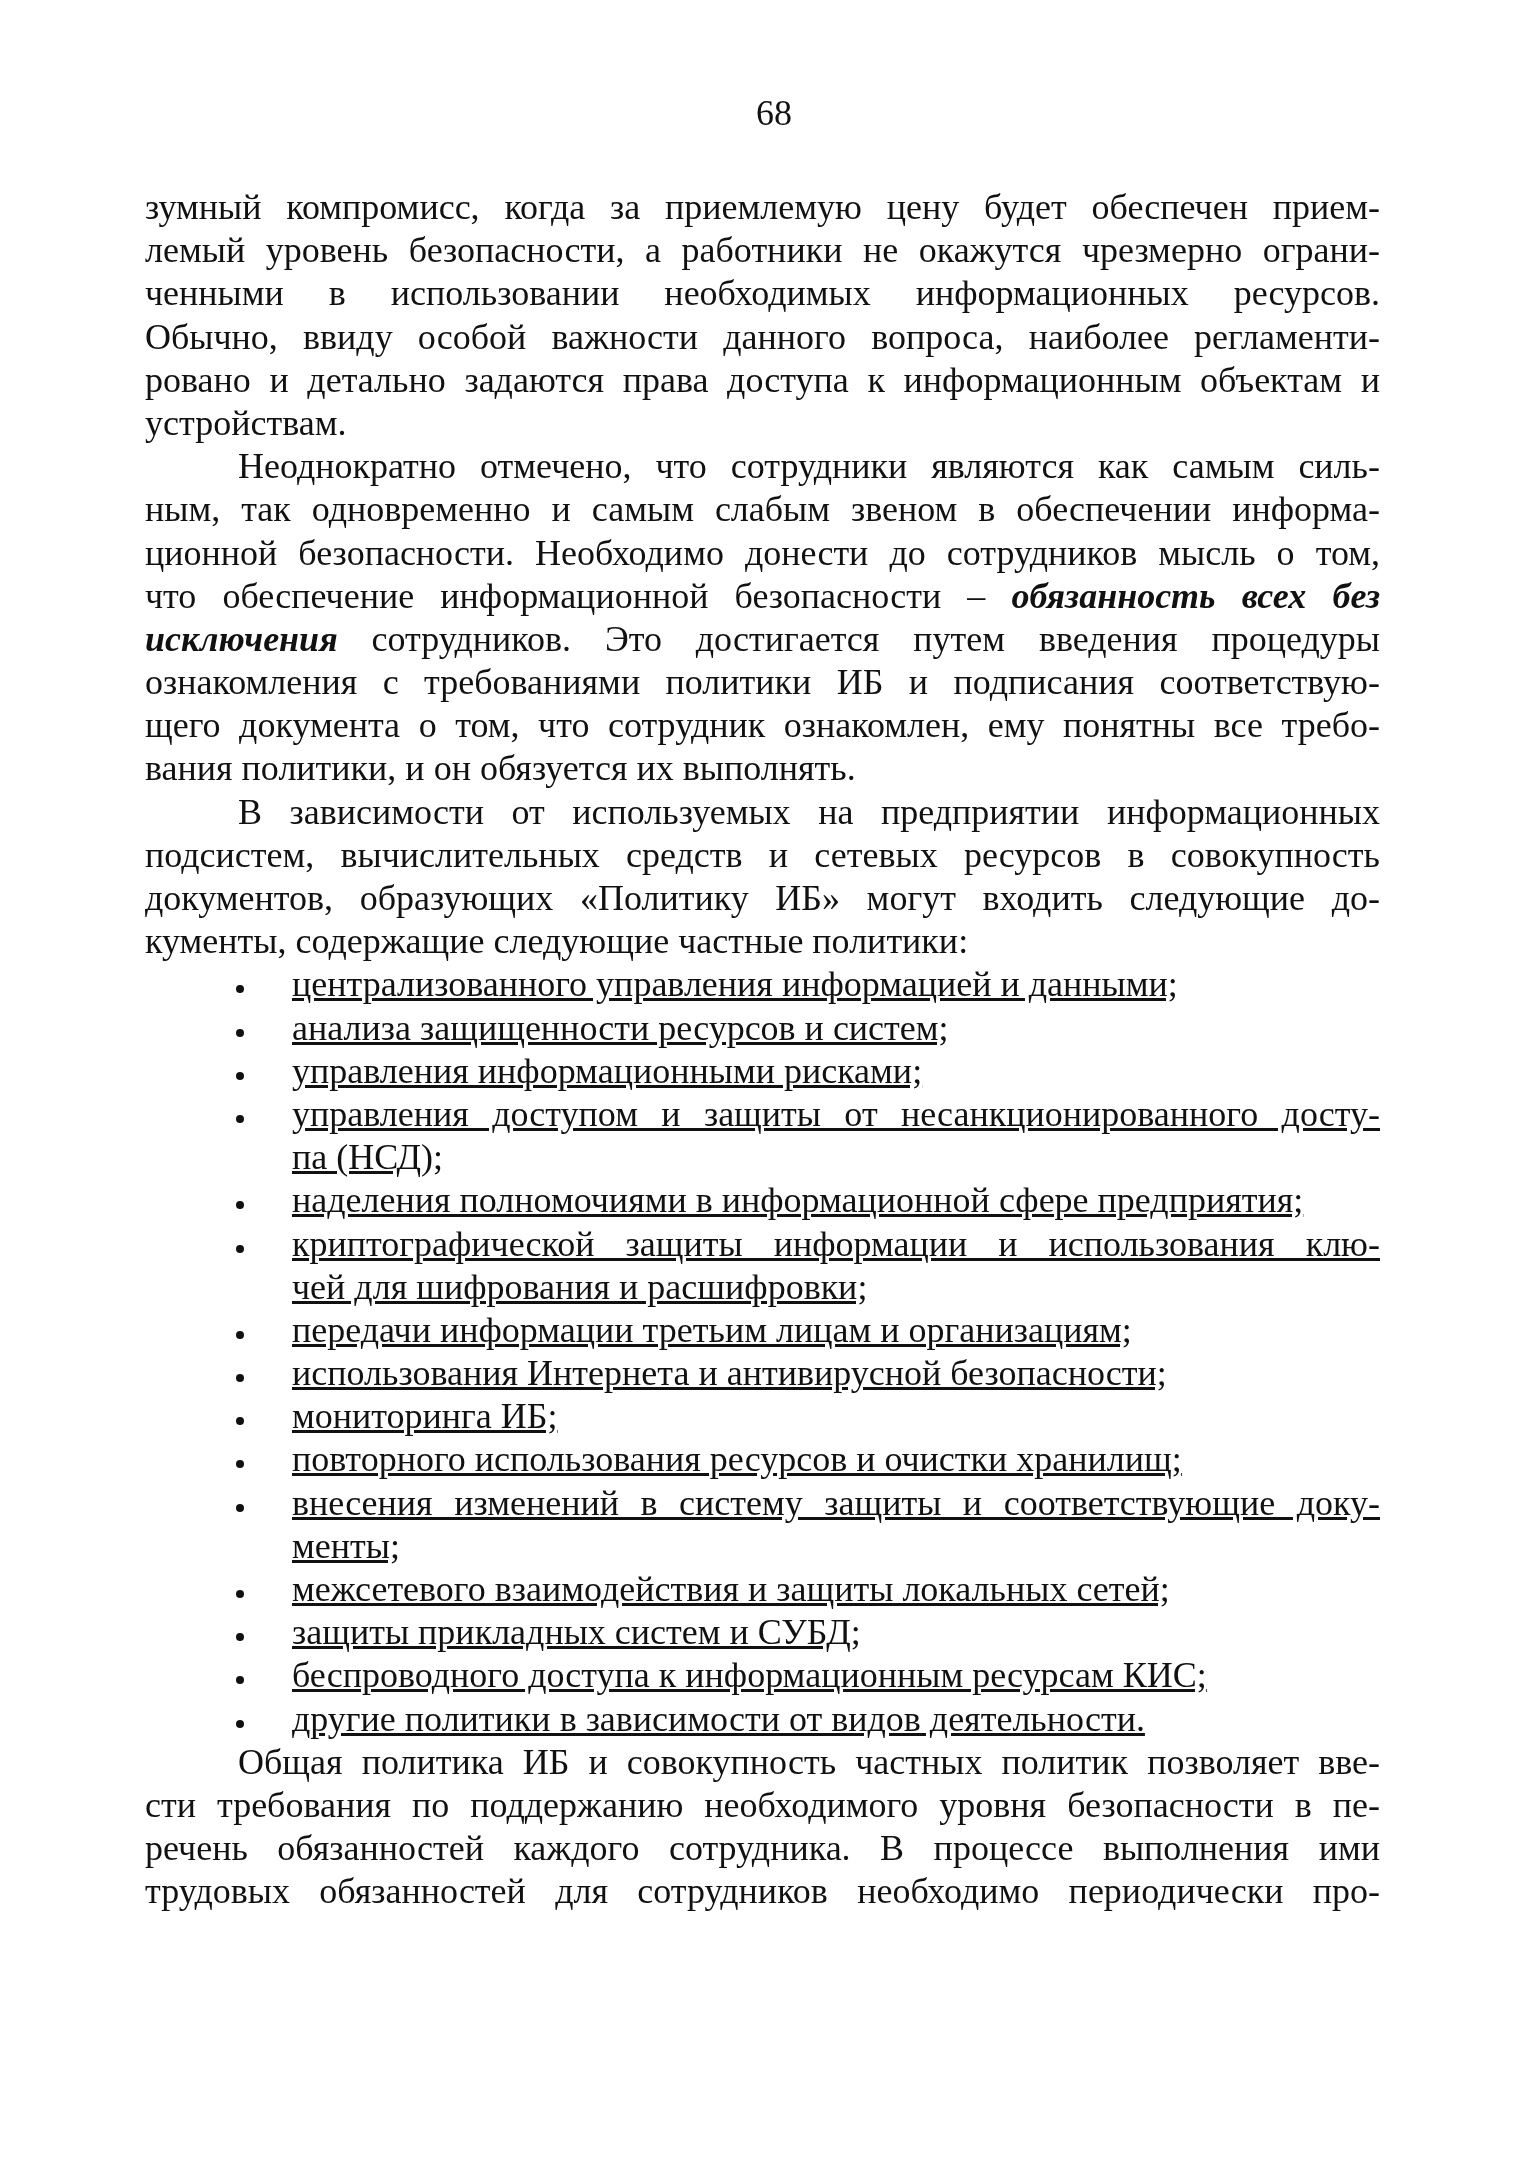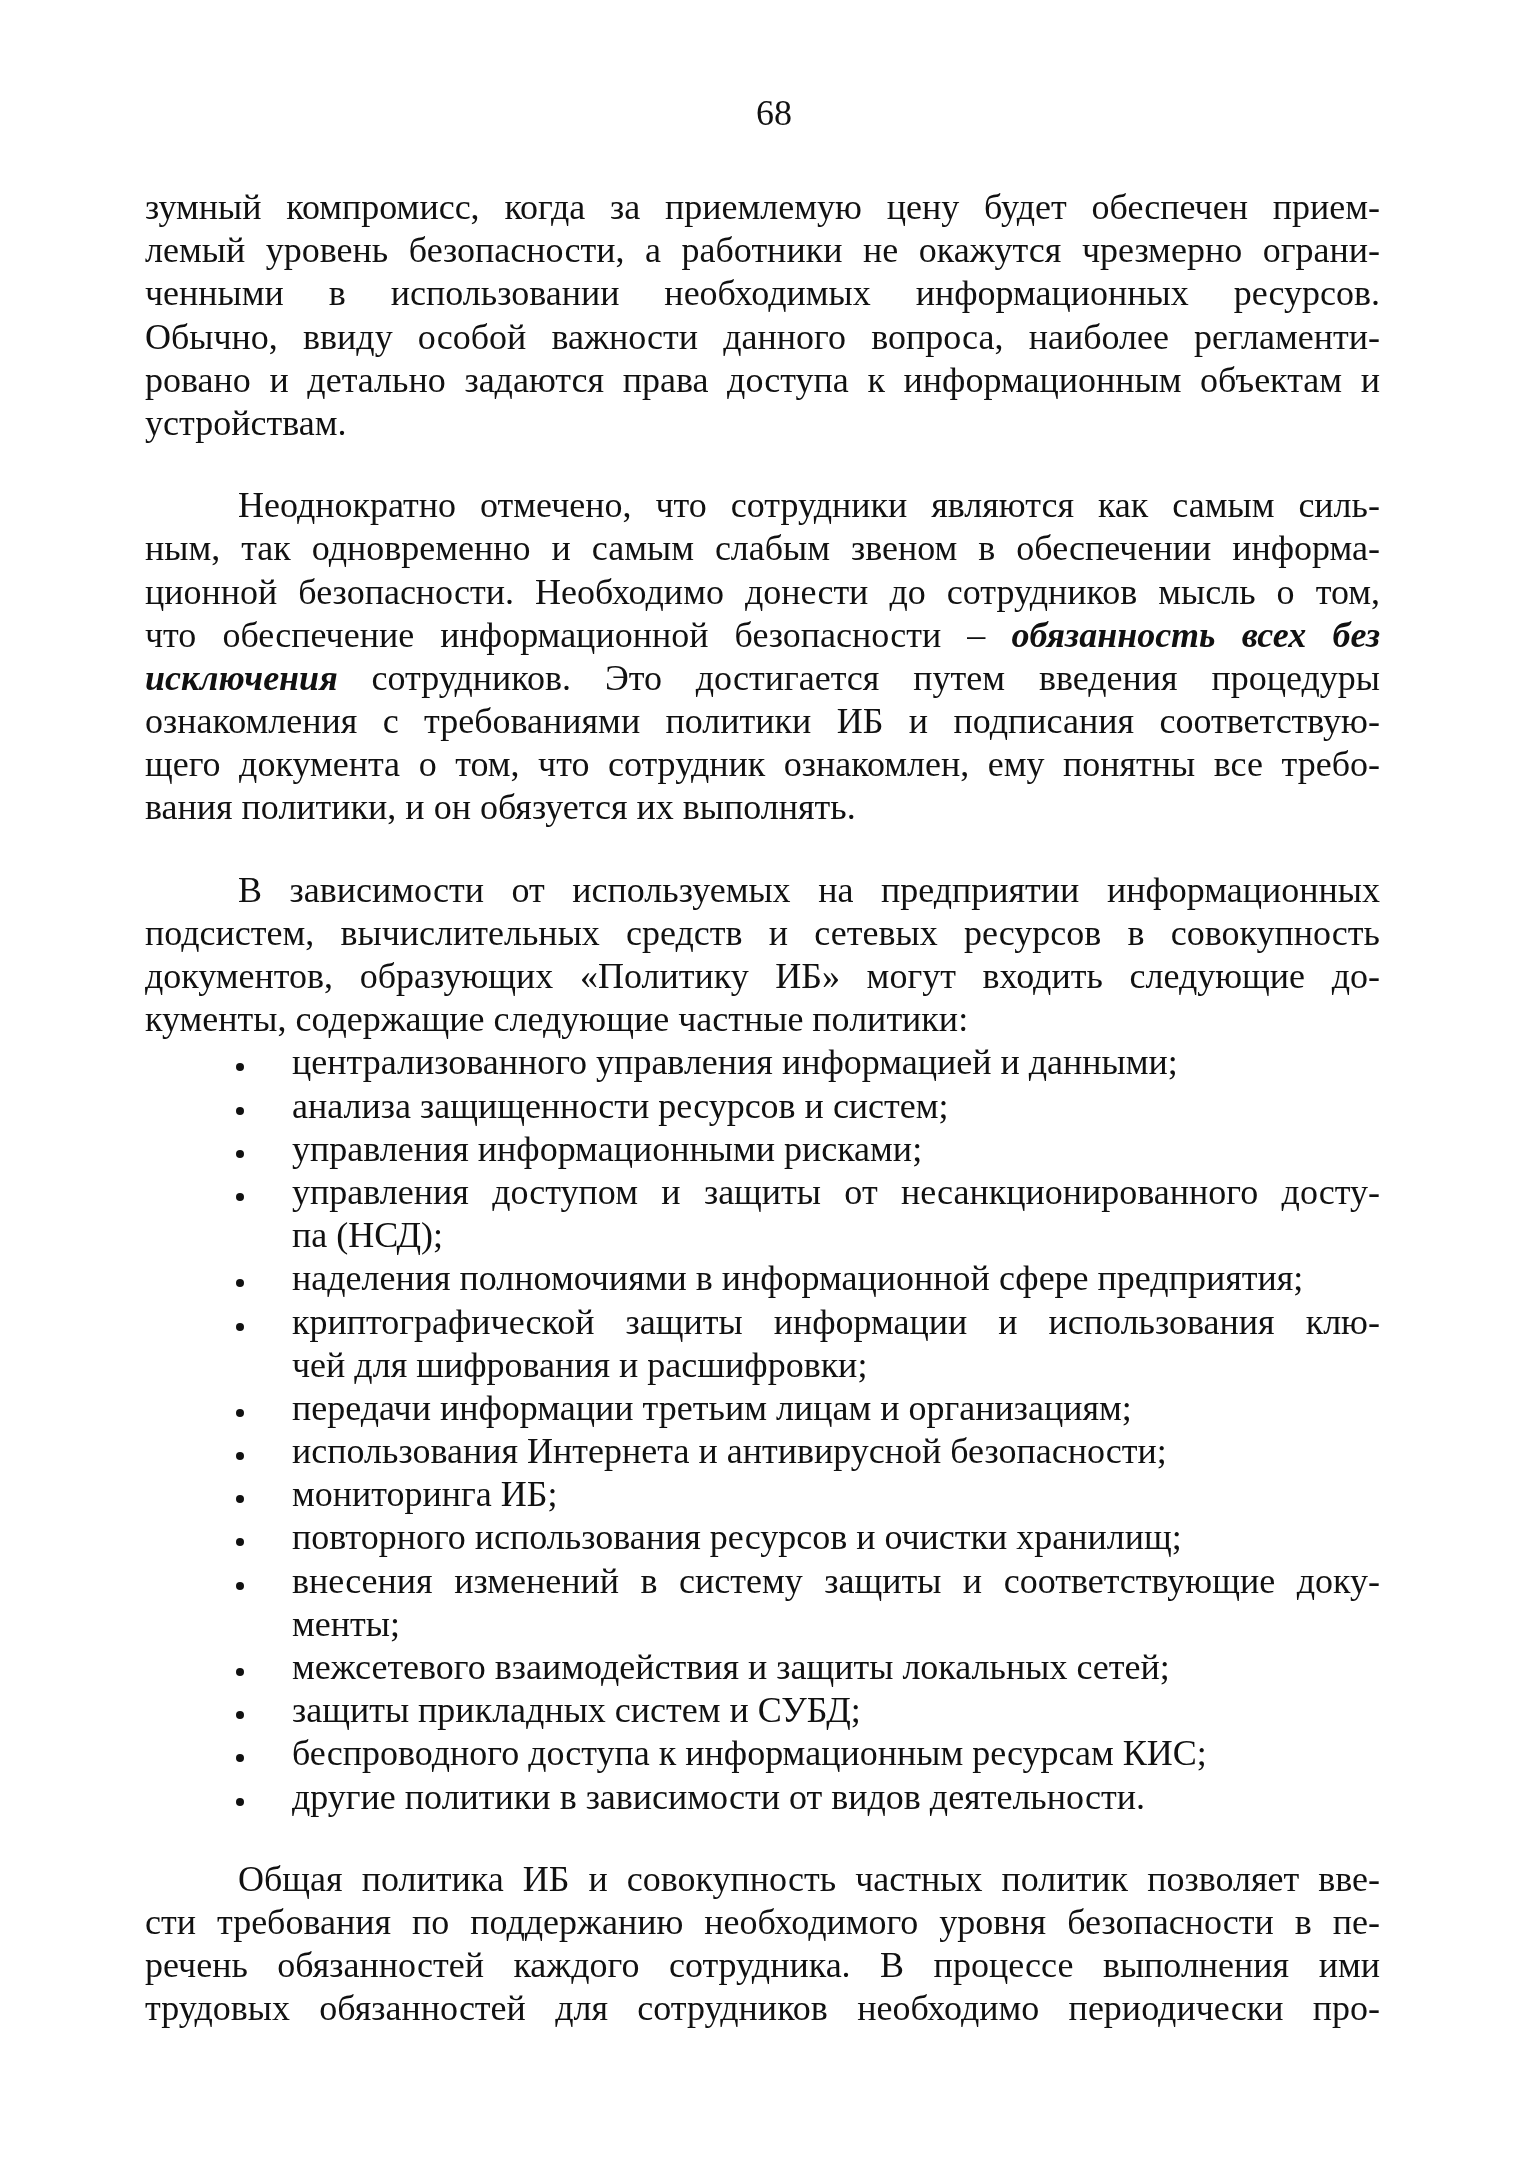--- a/index.html
+++ b/index.html
@@ -5,23 +5,23 @@
   html, body { margin: 0; padding: 0; background: #ffffff; }
   body { width: 1526px; height: 2160px; position: relative; overflow: hidden;
          font-family: "Liberation Serif", "DejaVu Serif", serif; color: #111111; }
   .page-number { position: absolute; top: 92px; left: 11px; width: 1526px; text-align: center;
                  font-size: 36px; line-height: 43px; }
   .body-text { position: absolute; top: 186px; left: 145px; width: 1235px;
                font-size: 36px; line-height: 43.2px; }
   .line { display: block; height: 43.2px; white-space: nowrap; text-align: justify;
           text-align-last: justify; }
   .line.last { text-align-last: left; }
-  .line.indent { padding-left: 93px; margin-top: 39px; }
+  .line.indent { padding-left: 93px; }
   .bullet-list { margin: 0; padding: 0; list-style: none; }
-  .bullet-item { position: relative; padding-left: 147px; }
+  .bullet-item { position: relative; padding-left: 147px; text-decoration: underline; }
   .bullet-item .bullet { position: absolute; left: 91px; top: 0; width: 12px; height: 43.2px; }
   .bullet-item .bullet::before { content: ""; position: absolute; left: 0; top: 22px;
           width: 8px; height: 8px; border-radius: 50%; background: #111111; }
   .em { font-style: italic; font-weight: bold; }
 </style>
 </head>
 <body>
 
 <div class="page-number">68</div>
 

